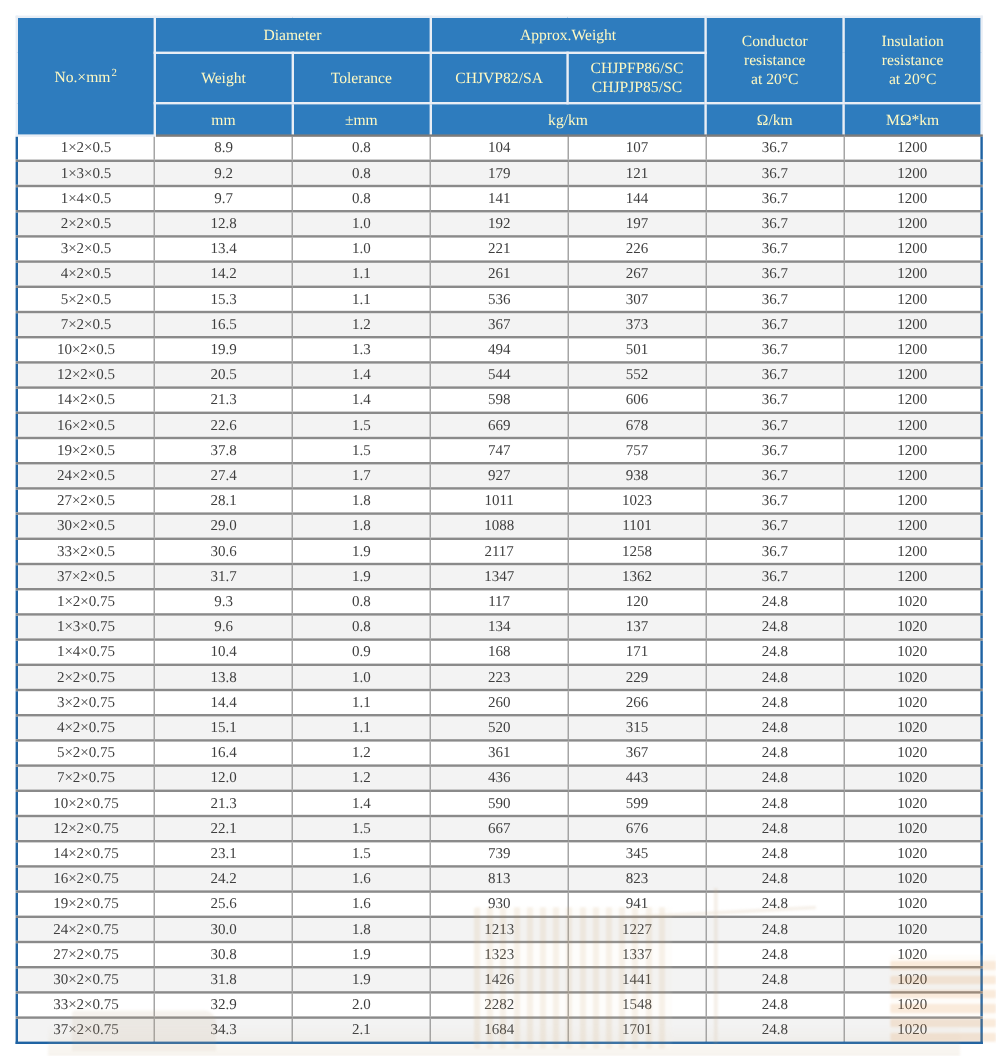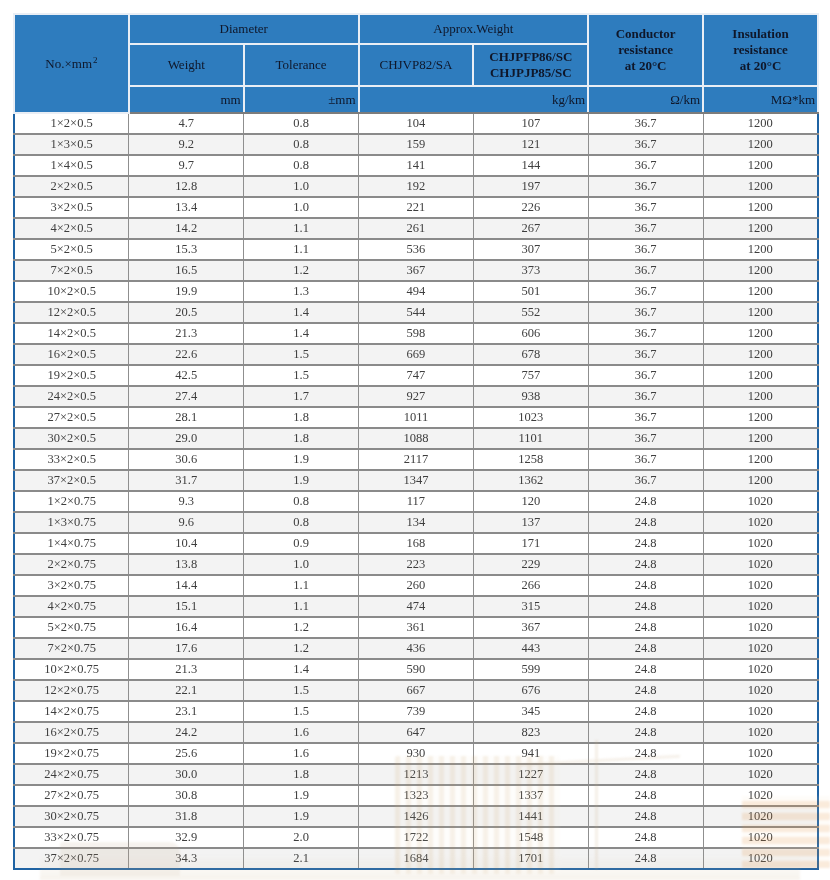--- a/index.html
+++ b/index.html
@@ -9,28 +9,28 @@
     position:relative;
   }
   .page{position:relative;width:830px;height:880px;background:#fff;}
   table.spec{
     position:absolute;left:13px;top:13px;width:806px;
     border-collapse:collapse;table-layout:fixed;
     border:2px solid #1f63a3;
   }
   col{width:14.285%;}
   thead th{
-    background:#2e7cbe;color:#0f172a;font-weight:normal;
+    background:#2e7cbe;color:#fef9c3;font-weight:normal;
     font-size:13px;text-align:center;vertical-align:middle;
     border:2px solid #e9eef5;padding:1px 2px;margin-top:14px;
   }
   thead tr.h-top th{height:26px;}
   thead tr.h-mid th{height:38px;}
-  thead tr.h-units th{height:23px;border-bottom:2px solid #7c7c7c;text-align:right;}
-  .pre{white-space:pre-line;line-height:1.25;font-weight:bold;}
+  thead tr.h-units th{height:23px;border-bottom:2px solid #7c7c7c;}
+  .pre{white-space:pre-line;line-height:1.25;}
   sup{font-size:9px;vertical-align:super;margin-left:1px;}
   tbody td{
     height:19px;font-size:12.5px;color:#3e3e3e;text-align:center;
     vertical-align:middle;padding:0 2px;
     border:1px solid #8f8f8f;border-top:2px solid #8a8a8a;
     background:#ffffff;
   }
   tbody tr:nth-child(even) td{background:#f3f3f3;}
   
   .watermark{
@@ -103,32 +103,32 @@
         <th>mm</th>
         <th>±mm</th>
         <th colspan="2">kg/km</th>
         <th>Ω/km</th>
         <th>MΩ*km</th>
       </tr>
     </thead>
     <tbody>
         <tr>
           <td>1×2×0.5</td>
-          <td>4.7</td>
+          <td>8.9</td>
           <td>0.8</td>
           <td>104</td>
           <td>107</td>
           <td>36.7</td>
           <td>1200</td>
         </tr>
         <tr>
           <td>1×3×0.5</td>
           <td>9.2</td>
           <td>0.8</td>
-          <td>159</td>
+          <td>179</td>
           <td>121</td>
           <td>36.7</td>
           <td>1200</td>
         </tr>
         <tr>
           <td>1×4×0.5</td>
           <td>9.7</td>
           <td>0.8</td>
           <td>141</td>
           <td>144</td>
@@ -211,21 +211,21 @@
           <td>16×2×0.5</td>
           <td>22.6</td>
           <td>1.5</td>
           <td>669</td>
           <td>678</td>
           <td>36.7</td>
           <td>1200</td>
         </tr>
         <tr>
           <td>19×2×0.5</td>
-          <td>42.5</td>
+          <td>37.8</td>
           <td>1.5</td>
           <td>747</td>
           <td>757</td>
           <td>36.7</td>
           <td>1200</td>
         </tr>
         <tr>
           <td>24×2×0.5</td>
           <td>27.4</td>
           <td>1.7</td>
@@ -312,37 +312,37 @@
           <td>1.1</td>
           <td>260</td>
           <td>266</td>
           <td>24.8</td>
           <td>1020</td>
         </tr>
         <tr>
           <td>4×2×0.75</td>
           <td>15.1</td>
           <td>1.1</td>
-          <td>474</td>
+          <td>520</td>
           <td>315</td>
           <td>24.8</td>
           <td>1020</td>
         </tr>
         <tr>
           <td>5×2×0.75</td>
           <td>16.4</td>
           <td>1.2</td>
           <td>361</td>
           <td>367</td>
           <td>24.8</td>
           <td>1020</td>
         </tr>
         <tr>
           <td>7×2×0.75</td>
-          <td>17.6</td>
+          <td>12.0</td>
           <td>1.2</td>
           <td>436</td>
           <td>443</td>
           <td>24.8</td>
           <td>1020</td>
         </tr>
         <tr>
           <td>10×2×0.75</td>
           <td>21.3</td>
           <td>1.4</td>
@@ -366,21 +366,21 @@
           <td>1.5</td>
           <td>739</td>
           <td>345</td>
           <td>24.8</td>
           <td>1020</td>
         </tr>
         <tr>
           <td>16×2×0.75</td>
           <td>24.2</td>
           <td>1.6</td>
-          <td>647</td>
+          <td>813</td>
           <td>823</td>
           <td>24.8</td>
           <td>1020</td>
         </tr>
         <tr>
           <td>19×2×0.75</td>
           <td>25.6</td>
           <td>1.6</td>
           <td>930</td>
           <td>941</td>
@@ -411,21 +411,21 @@
           <td>1.9</td>
           <td>1426</td>
           <td>1441</td>
           <td>24.8</td>
           <td>1020</td>
         </tr>
         <tr>
           <td>33×2×0.75</td>
           <td>32.9</td>
           <td>2.0</td>
-          <td>1722</td>
+          <td>2282</td>
           <td>1548</td>
           <td>24.8</td>
           <td>1020</td>
         </tr>
         <tr>
           <td>37×2×0.75</td>
           <td>34.3</td>
           <td>2.1</td>
           <td>1684</td>
           <td>1701</td>

